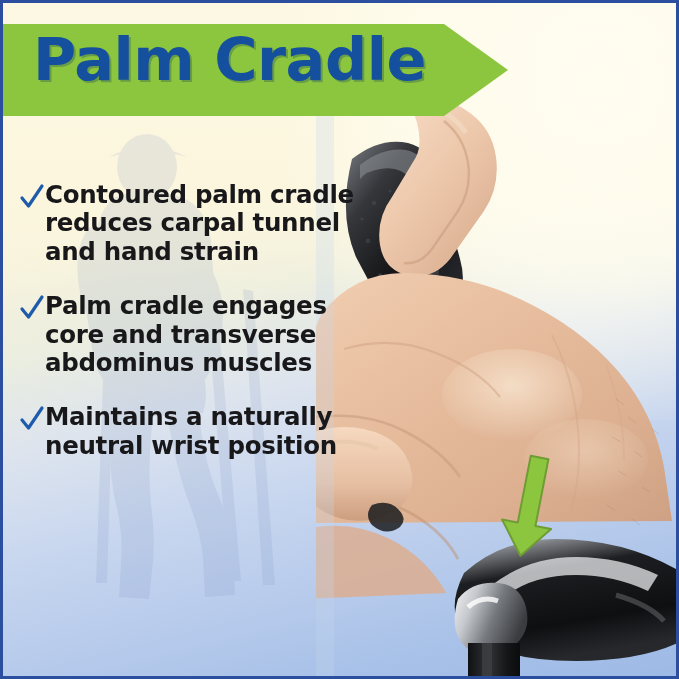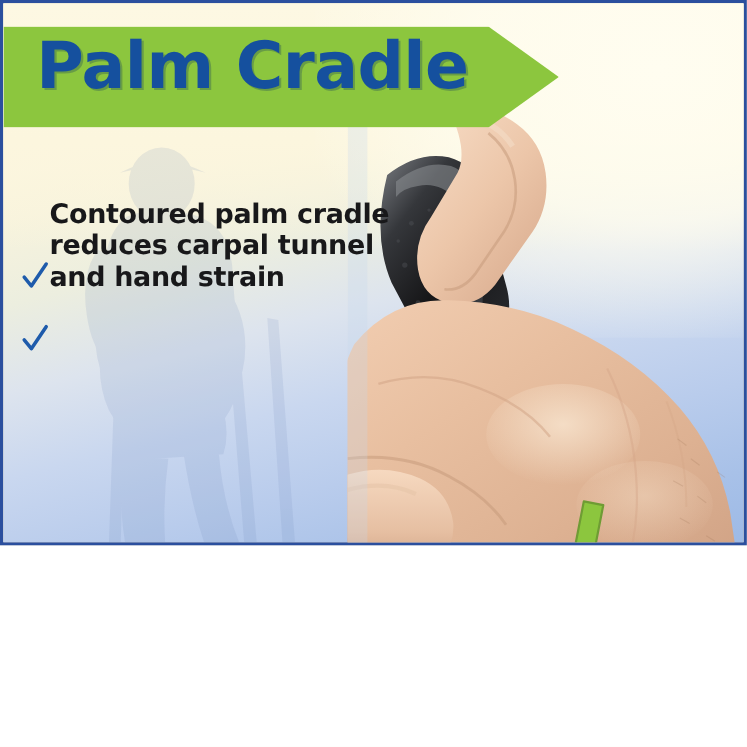--- a/index.html
+++ b/index.html
@@ -1,19 +1,19 @@
 <!DOCTYPE html>
 <html><head>
 <meta charset="utf-8">
 <style>
   html,body{margin:0;padding:0;background:#fff;}
   body{font-family:"Liberation Sans","DejaVu Sans",sans-serif;}
 
   #canvas{
-    position:relative;width:679px;height:496px;overflow:hidden;
+    position:relative;width:679px;height:679px;overflow:hidden;
     box-sizing:border-box;
     border:3px solid #2b4f9e;
     background:#fdf6dc;
   }
 
   
   .bg-gradient{
     position:absolute;left:0;top:0;width:100%;height:100%;
     background:
       linear-gradient(166deg,
@@ -63,21 +63,21 @@
     white-space:nowrap;
     font-family:"DejaVu Sans","Liberation Sans",sans-serif;
   }
 
   
   .bullets{
     position:absolute;left:16px;top:178px;width:340px;
   }
   .bullet{
     position:relative;
-    display:flex;align-items:flex-end;
+    display:flex;align-items:flex-start;
     margin-bottom:26px;
   }
   .check-icon{
     flex:0 0 auto;
     width:26px;height:30px;
     margin-top:1px;
     color:#1e5bab;
     display:block;
   }
   .bullet-text{
@@ -261,25 +261,35 @@
 
     <div class="bullet">
       <svg class="check-icon" viewBox="0 0 26 30">
         <path d="M3 16 L9.5 24 L23 4" fill="none" stroke="currentColor" stroke-width="3.2" stroke-linecap="round" stroke-linejoin="round"></path>
       </svg>
       <div class="bullet-text">Contoured palm cradle
 reduces carpal tunnel
 and hand strain</div>
     </div>
 
-
     <div class="bullet">
       <svg class="check-icon" viewBox="0 0 26 30">
         <path d="M3 16 L9.5 24 L23 4" fill="none" stroke="currentColor" stroke-width="3.2" stroke-linecap="round" stroke-linejoin="round"></path>
       </svg>
+      <div class="bullet-text">Palm cradle engages
+core and transverse
+abdominus muscles</div>
+    </div>
+
+    <div class="bullet">
+      <svg class="check-icon" viewBox="0 0 26 30">
+        <path d="M3 16 L9.5 24 L23 4" fill="none" stroke="currentColor" stroke-width="3.2" stroke-linecap="round" stroke-linejoin="round"></path>
+      </svg>
+      <div class="bullet-text">Maintains a naturally
+neutral wrist position</div>
     </div>
 
 
   </div>
 
   <svg class="anno-arrow" viewBox="0 0 62 108">
     <g transform="rotate(11 31 54)">
       <path d="M20 4 L38 4 L38 72 L54 72 L29 104 L4 72 L20 72 Z" fill="#8cc63e" stroke="#6f9c34" stroke-width="2" stroke-linejoin="round"></path>
     </g>
   </svg>

